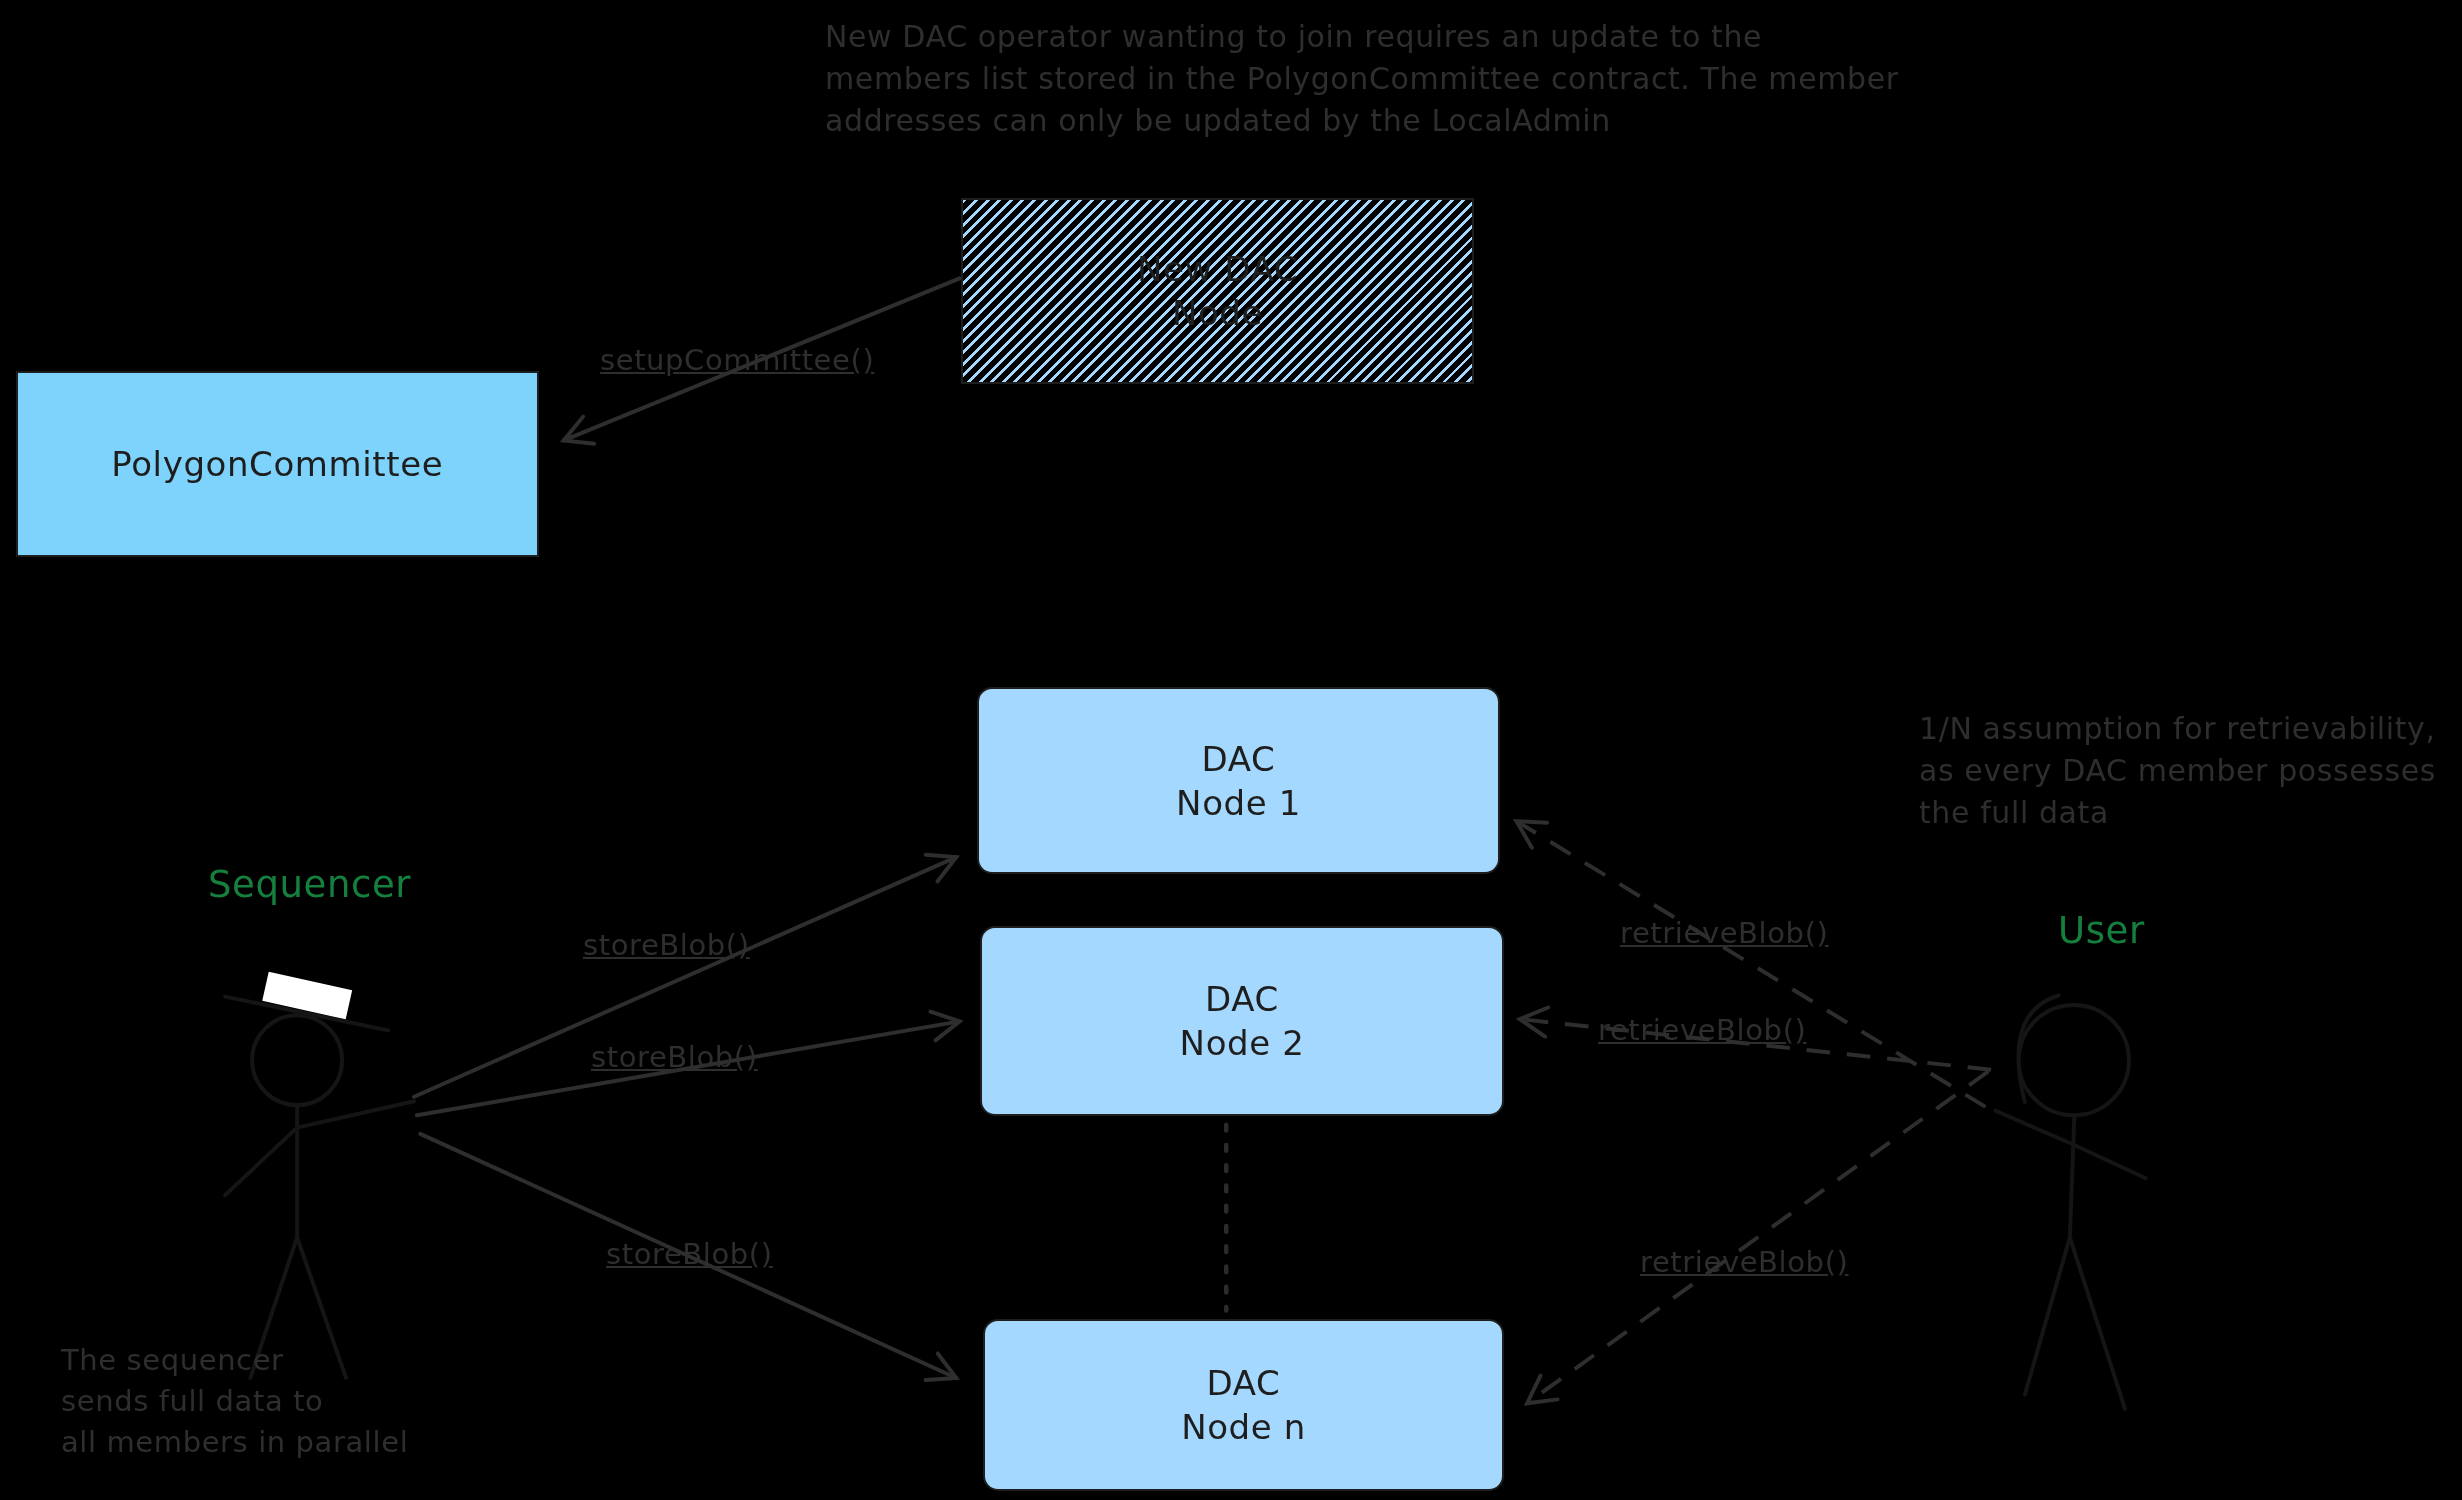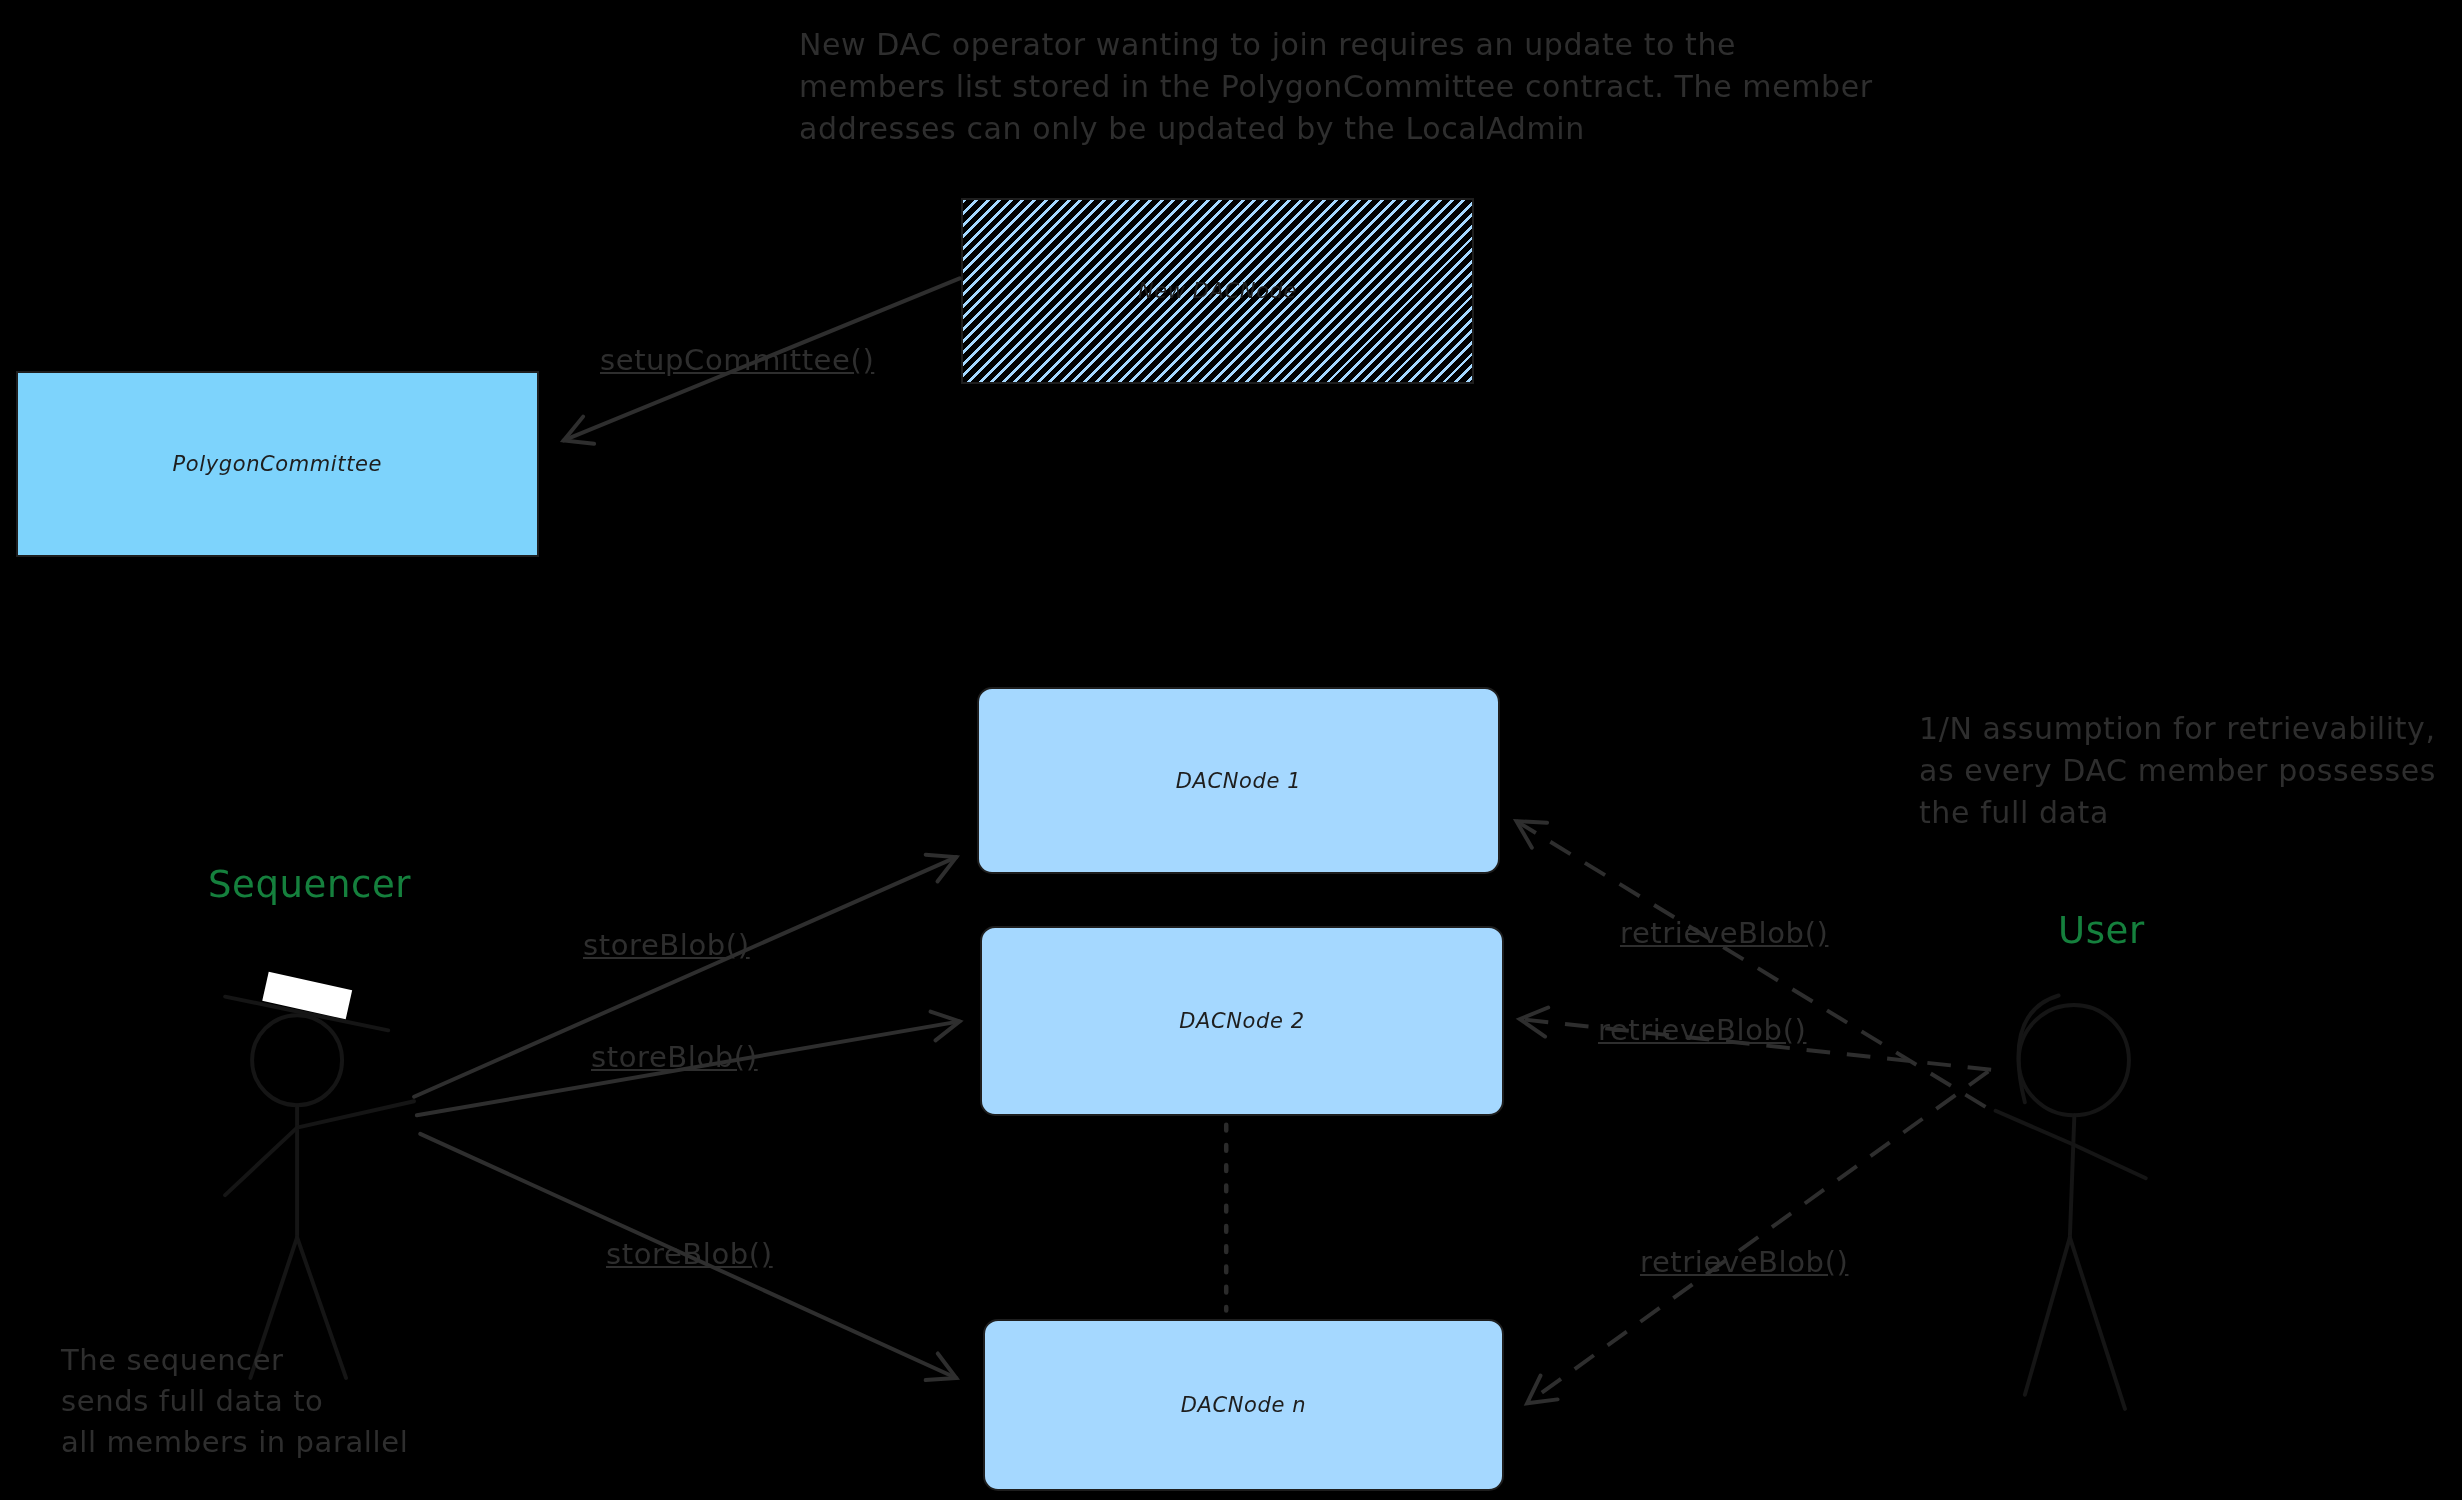--- a/index.html
+++ b/index.html
@@ -31,29 +31,28 @@
     color:#15803d;
     font-size:37px;
     letter-spacing:0.6px;
     white-space:nowrap;
   }
   .box{
     position:absolute;
     border:2.3px solid #1e1e1e;
     box-sizing:border-box;
     display:flex;
-    flex-direction:row;
+    flex-direction:column;
     align-items:center;
     justify-content:center;
     color:#1e1e1e;
-    font-size:21px;
+    font-size:34px;
     line-height:44px;
     letter-spacing:0.6px;
     text-align:center;
-    font-style:italic;
   }
   .box-blue{ background:#a5d8ff;border-radius:15px; }
   .box-pink{ background:#7dd3fc; }
   .box-hatch{
     background:repeating-linear-gradient(135deg,#a5d8ff 0 2.8px,transparent 2.8px 8.2px);
   }
   #overlay{
     position:absolute;
     left:0;top:0;width:2462px;height:1500px;
     pointer-events:none;
@@ -122,21 +121,21 @@
     <line x1="741" y1="1983" x2="1706" y2="1816" stroke="#2e2e2e" stroke-width="7" stroke-linecap="round" marker-end="url(#ah)"></line>
     <line x1="747" y1="2016" x2="1700" y2="2450" stroke="#2e2e2e" stroke-width="7" stroke-linecap="round" marker-end="url(#ah)"></line>
 
     <line x1="3530" y1="1968" x2="2696" y2="1460" stroke="#2e2e2e" stroke-width="7" stroke-dasharray="42 30" marker-end="url(#ah)"></line>
     <line x1="3540" y1="1902" x2="2702" y2="1812" stroke="#2e2e2e" stroke-width="7" stroke-dasharray="42 30" marker-end="url(#ah)"></line>
     <line x1="3535" y1="1905" x2="2715" y2="2495" stroke="#2e2e2e" stroke-width="7" stroke-dasharray="42 30" marker-end="url(#ah)"></line>
 
     <line x1="2180" y1="2000" x2="2180" y2="2330" stroke="#2b2b2b" stroke-width="8" stroke-dasharray="10 26" stroke-linecap="round"></line>
   </svg>
 
-  <div class="note" style="left:799px;top:15.8px;margin-top:8px;">
+  <div class="note" style="left:825px;top:15.8px;">
     <div>New DAC operator wanting to join requires an update to the</div>
     <div>members list stored in the PolygonCommittee contract. The member</div>
     <div>addresses can only be updated by the LocalAdmin</div>
   </div>
 
   <div class="note" style="left:1919px;top:708px;">
     <div>1/N assumption for retrievability,</div>
     <div>as every DAC member possesses</div>
     <div>the full data</div>
   </div>

